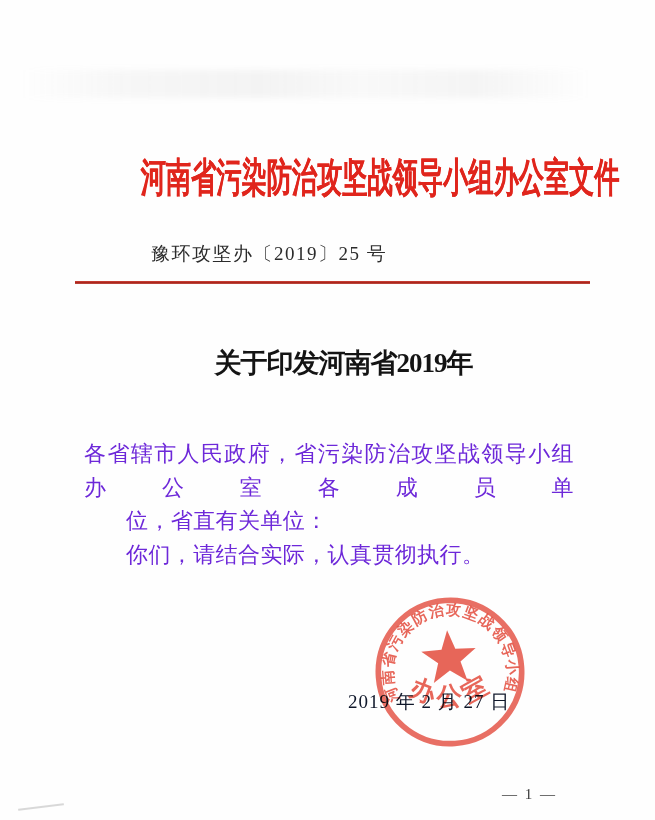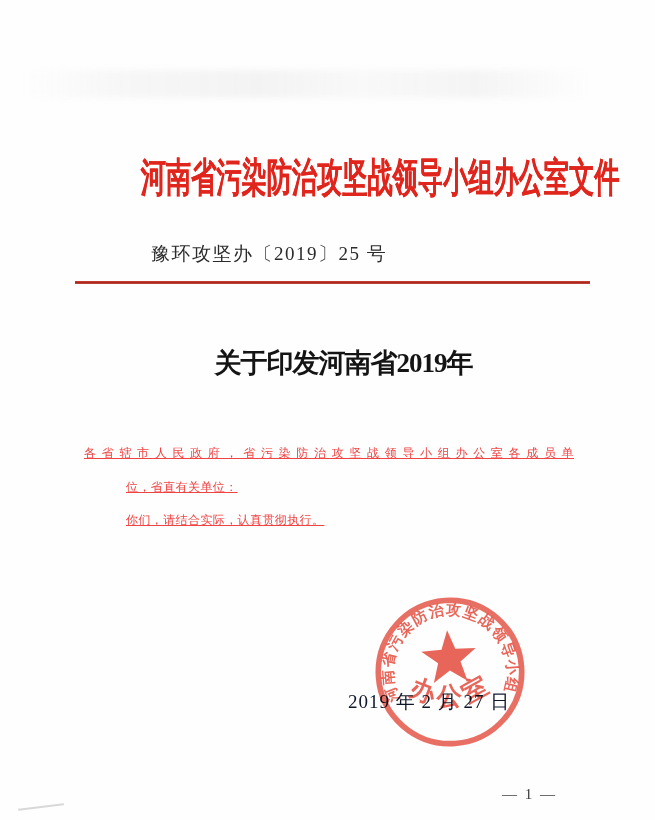--- a/index.html
+++ b/index.html
@@ -93,25 +93,24 @@
     line-height: 39px;
     color: #141414;
     letter-spacing: -1px;
   }
   
   .body-text {
     position: absolute;
     left: 84px;
     top: 437px;
     width: 490px;
-    font-size: 12px;
+    font-size: 22px;
     line-height: 33.5px;
     letter-spacing: 0.4px;
-    color: #ef4444;
-    text-decoration: underline;
+    color: #6d28d9;
   }
   .body-text .line.full {
     text-align: justify;
     text-align-last: justify;
   }
   .body-text .line.end {
     text-align: left;
     margin-left: 42px;
   }
   .body-text .line.indent {

